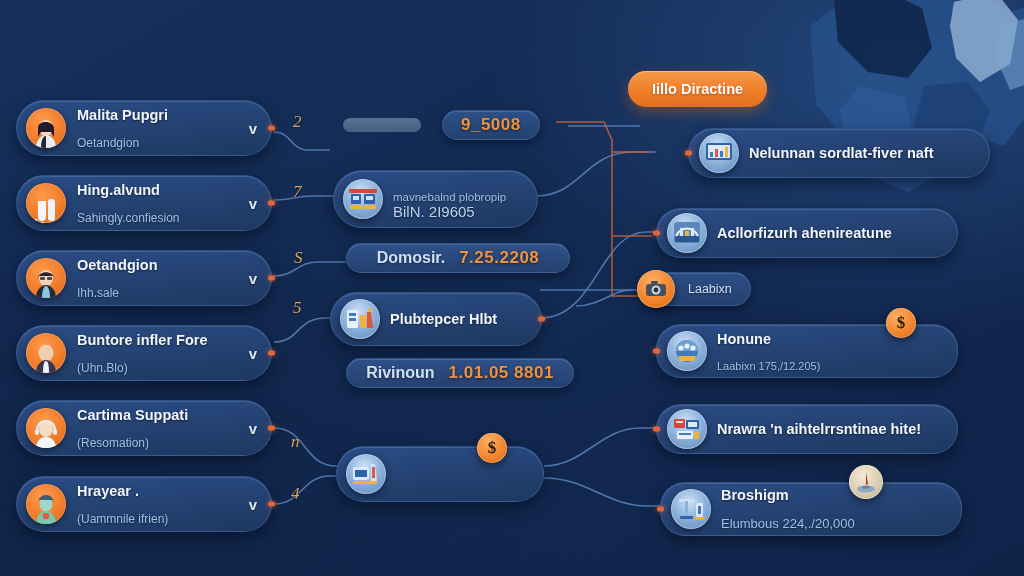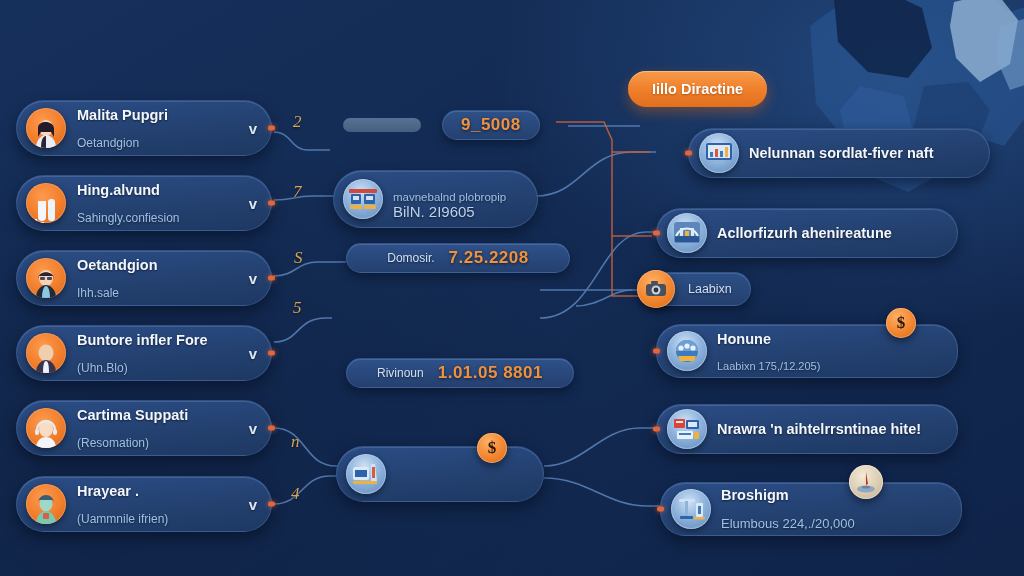--- a/index.html
+++ b/index.html
@@ -78,21 +78,21 @@
   }
 
   
   .pill-num {
     display:flex; align-items:center; justify-content:center; gap:14px;
     height:30px; border-radius:15px; padding:0 18px;
     background:linear-gradient(180deg,#2e5189 0%, #24406f 100%);
     box-shadow:0 4px 10px rgba(4,12,30,.5), inset 0 1px 0 rgba(150,190,240,.22);
     border:1px solid rgba(120,160,215,.2);
   }
-  .pill-num .lbl { font-size:12px; color:#cfe0f5; text-shadow:0 1px 2px rgba(0,0,0,.5); }
+  .pill-num .lbl { font-size:16px; color:#cfe0f5; text-shadow:0 1px 2px rgba(0,0,0,.5);font-weight:bold; }
   .pill-num .val {
     font-size:17px; font-weight:700; color:#f0913f; letter-spacing:.5px;
     text-shadow:0 1px 3px rgba(0,0,0,.6);
   }
   .pill-ghost {
     position:absolute; height:14px; border-radius:7px;
     background:linear-gradient(180deg,#6e88a8 0%, #55708f 100%);
     opacity:.75;
   }
 
@@ -334,20 +334,36 @@
       <div class="t2" style="font-size:11.5px">mavnebalnd plobropip</div>
       <div class="t1" style="font-weight:400; color:#b9d2ef; font-size:15px">BilN. 2I9605</div>
     </div>
   </div>
 
   <div class="pill-num" style="position:absolute; left:346px; top:243px; width:224px">
     <span class="lbl">Domosir.</span>
     <span class="val">7.25.2208</span>
   </div>
 
+  <div class="card" style="left:330px; top:292px; width:212px; height:54px; padding:0 12px 0 9px; border-radius:27px">
+    <div class="icon-c">
+      <svg width="30" height="26" viewBox="0 0 30 26">
+          <rect x="2" y="4" width="11" height="18" rx="1.5" fill="#e8f1fb"></rect>
+          <rect x="4" y="7" width="7" height="3" fill="#3f79c0"></rect>
+          <rect x="4" y="12" width="7" height="3" fill="#3f79c0"></rect>
+          <rect x="15" y="9" width="6" height="13" rx="1" fill="#f0b23e"></rect>
+          <path d="M22 6 L26 6 L28 22 L22 22 Z" fill="#d85a3a"></path>
+          <circle cx="25" cy="4" r="2" fill="#f0b23e"></circle>
+        </svg>
+    </div>
+    <div class="txt">
+      <div class="t1">Plubtepcer Hlbt</div>
+    </div>
+    <div class="dot-r"></div>
+  </div>
 
   <div class="pill-num" style="position:absolute; left:346px; top:358px; width:228px">
     <span class="lbl">Rivinoun</span>
     <span class="val">1.01.05 8801</span>
   </div>
 
   <div class="card" style="left:336px; top:446px; width:208px; height:56px; padding:0 12px 0 9px; border-radius:28px">
     <div class="icon-c">
       <svg width="30" height="26" viewBox="0 0 30 26">
           <rect x="2" y="6" width="16" height="13" rx="2" fill="#dbe9f8"></rect>

